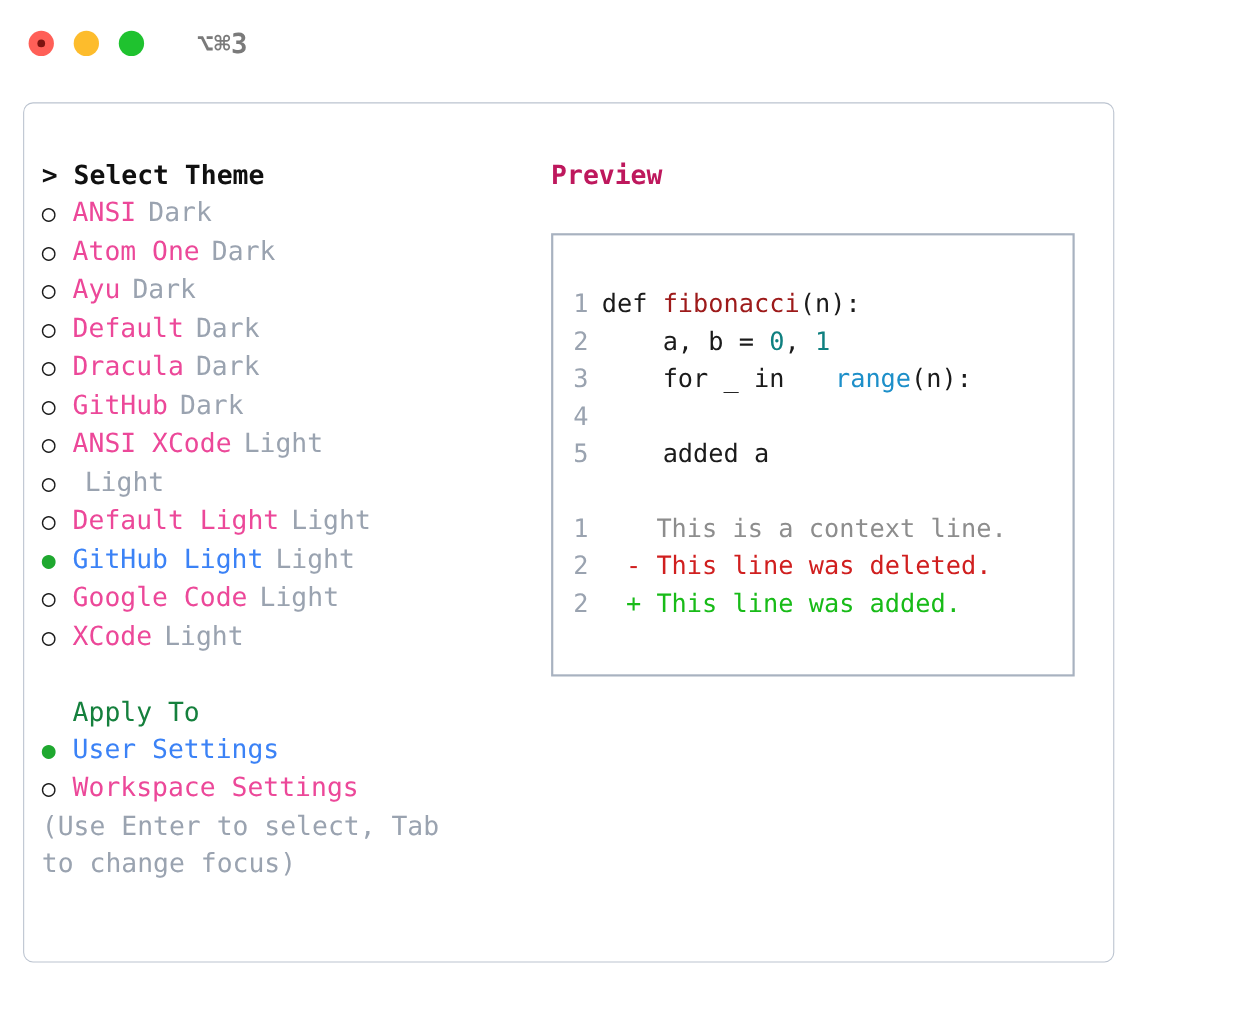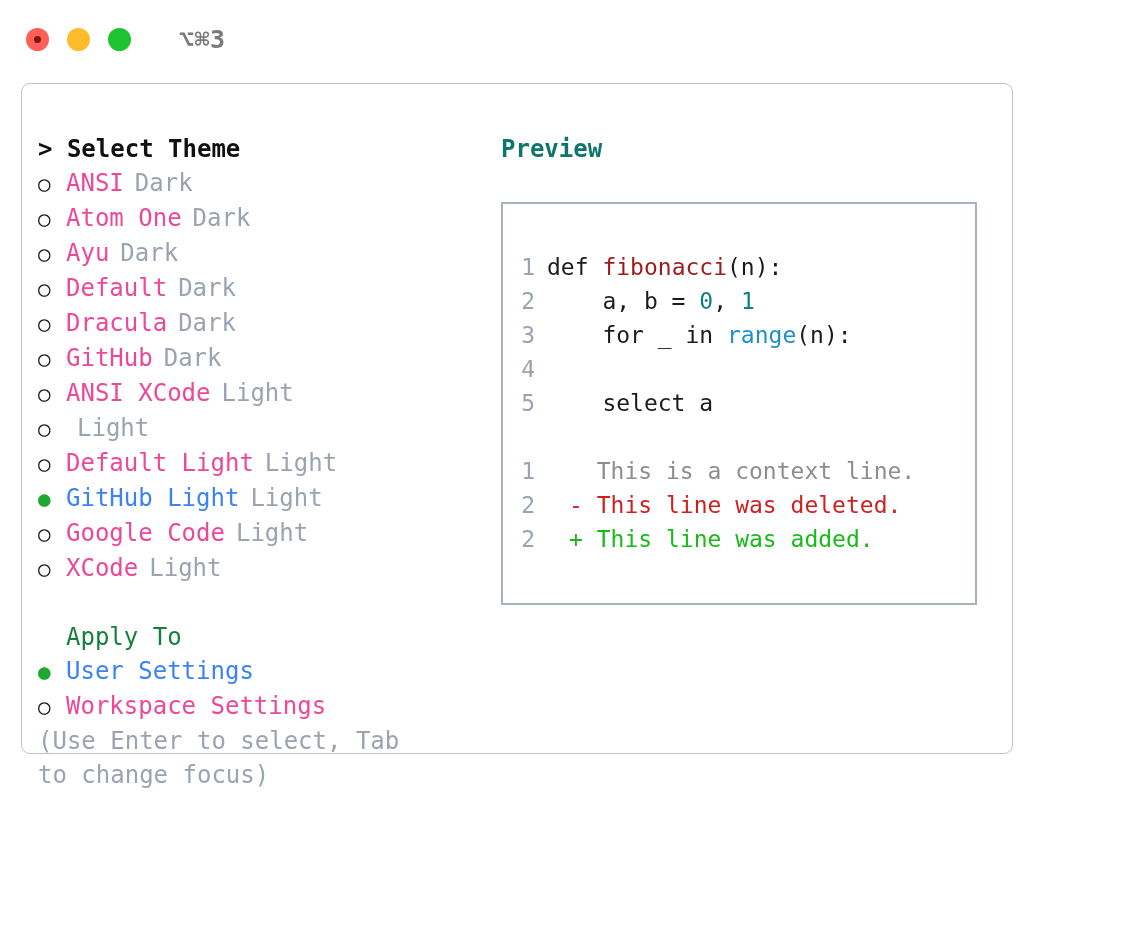--- a/index.html
+++ b/index.html
@@ -67,23 +67,23 @@
     font-size: 25px;
     font-weight: bold;
     color: #7a7a7a;
     letter-spacing: 0.5px;
   }
 
   
   .panel {
     position: absolute;
     left: 21px;
-    top: 83px;
+    top: 93px;
     width: 992px;
-    height: 671px;
+    height: 782px;
     border: 1.6px solid #bcc4d0;
     border-radius: 9px;
     box-sizing: border-box;
     background: #ffffff;
   }
 
   .panel-body {
     position: relative;
     width: 100%;
     height: 100%;
@@ -155,21 +155,21 @@
   
   .right-col {
     position: absolute;
     left: 479px;
     top: 48px;
     width: 490px;
   }
   .preview-head {
     font-size: 24px;
     font-weight: bold;
-    color: #0f766e;
+    color: #be185d;
     line-height: 34px;
   }
   .preview-box {
     margin-top: 36px;
     width: 476px;
     height: 403px;
     border: 2px solid #a8b2c0;
     box-sizing: border-box;
     background: #ffffff;
     padding: 46px 0 0 0;
@@ -186,21 +186,21 @@
     flex: 0 0 44px;
     text-align: right;
     color: #9aa3b0;
     padding-right: 12px;
     box-sizing: border-box;
   }
   .code-txt { color: #1b1b1b; }
 
   .tok-fn   { color: #9d1a1a; }
   .tok-num  { color: #0f8080; }
-  .tok-call { color: #1d8fc9; }
+  .tok-call { color: #1d8fc9; margin-left: 32px; }
   .tok-plain{ color: #1b1b1b; }
 
   .diff-gap { height: 34px; }
   .diff-ctx { color: #8d8d8d; }
   .diff-del { color: #d01f1f; }
   .diff-add { color: #18bb18; }
 </style>
 </head>
 <body>
 
@@ -250,21 +250,21 @@
 
       <div class="right-col">
         <div class="preview-head">Preview</div>
 
         <div class="preview-box">
           <div id="code-block">
               <div class="code-line"><span class="ln">1</span><span class="code-txt"><span class="tok-plain">def </span><span class="tok-fn">fibonacci</span><span class="tok-plain">(n):</span></span></div>
               <div class="code-line"><span class="ln">2</span><span class="code-txt"><span class="tok-plain">    a, b = </span><span class="tok-num">0</span><span class="tok-plain">, </span><span class="tok-num">1</span></span></div>
               <div class="code-line"><span class="ln">3</span><span class="code-txt"><span class="tok-plain">    for _ in </span><span class="tok-call">range</span><span class="tok-plain">(n):</span></span></div>
               <div class="code-line"><span class="ln">4</span></div>
-              <div class="code-line"><span class="ln">5</span><span class="code-txt"><span class="tok-plain">    select a</span></span></div>
+              <div class="code-line"><span class="ln">5</span><span class="code-txt"><span class="tok-plain">    added a</span></span></div>
             </div>
           <div class="diff-gap"></div>
           <div id="diff-block">
               <div class="code-line"><span class="ln">1</span><span class="diff-ctx" style="padding-left: 22px;"> </span><span class="diff-ctx"> This is a context line.</span></div>
               <div class="code-line"><span class="ln">2</span><span class="diff-del" style="padding-left: 22px;">-</span><span class="diff-del"> This line was deleted.</span></div>
               <div class="code-line"><span class="ln">2</span><span class="diff-add" style="padding-left: 22px;">+</span><span class="diff-add"> This line was added.</span></div>
             </div>
         </div>
       </div>
 

